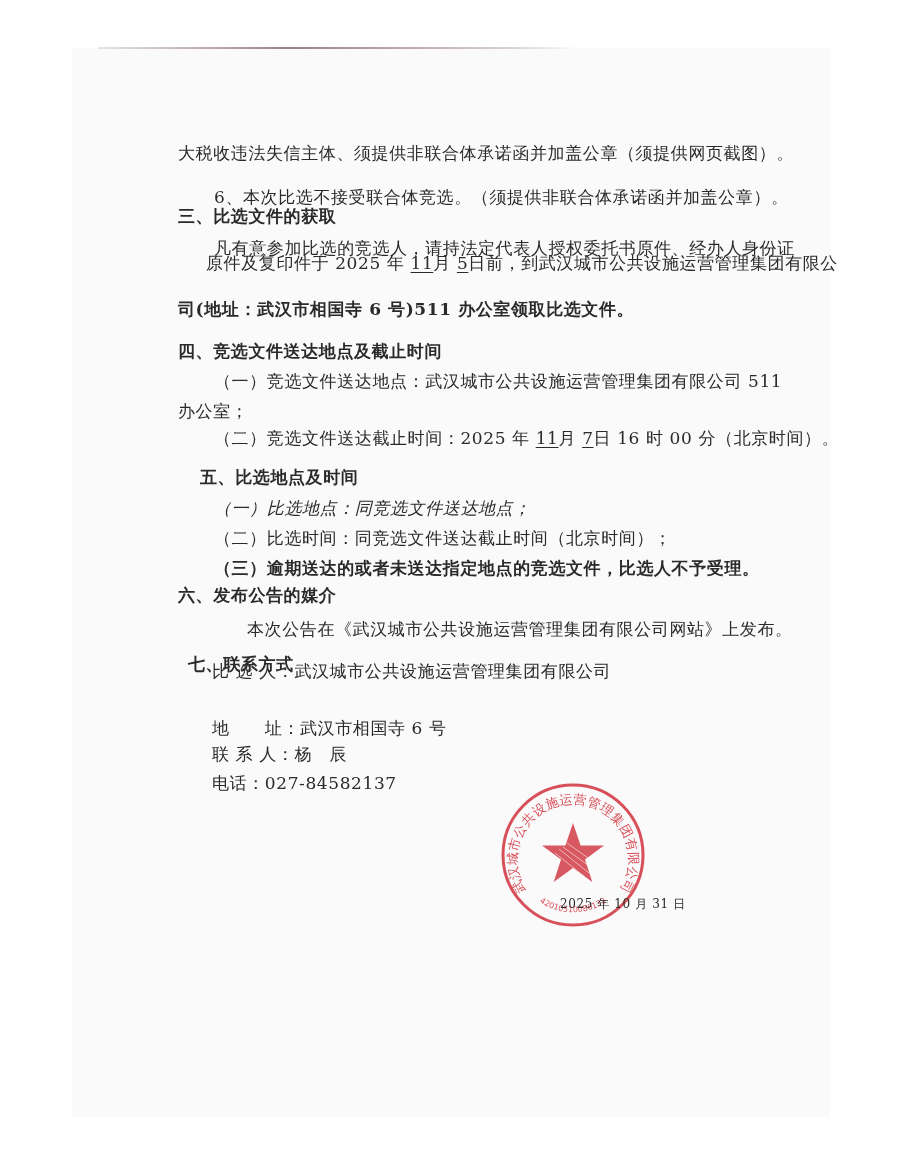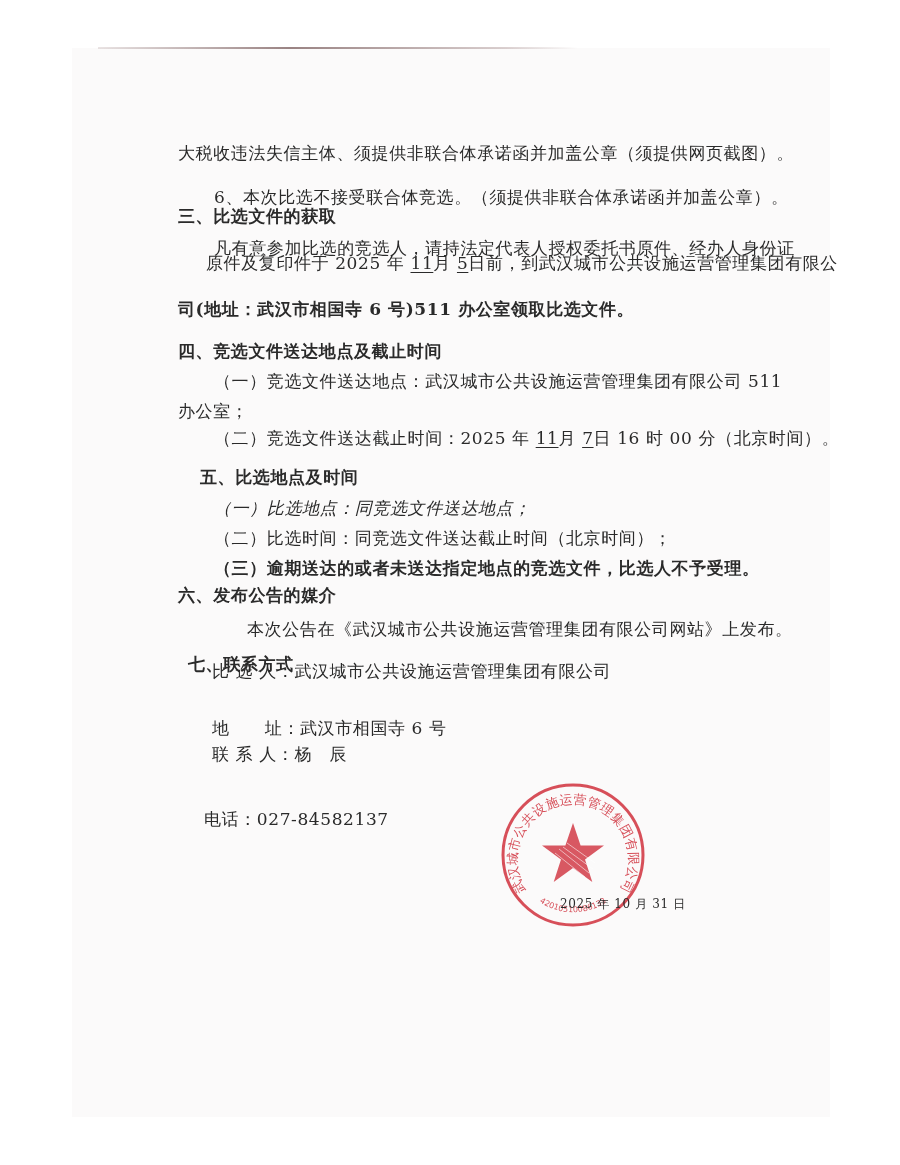--- a/index.html
+++ b/index.html
@@ -50,21 +50,21 @@
 <div class="line" style="left:214px; top:527px;">（二）比选时间：同竞选文件送达截止时间（北京时间）；</div>
 <div class="line" style="left:214px; top:557px;font-weight:bold;">（三）逾期送达的或者未送达指定地点的竞选文件，比选人不予受理。</div>
 
 <div class="line heading" style="left:178px; top:584px;text-align:center;">六、发布公告的媒介</div>
 <div class="line" style="left:206px; top:618px;margin-left:41px;">本次公告在《武汉城市公共设施运营管理集团有限公司网站》上发布。</div>
 
 <div class="line heading" style="left:178px; top:653px;margin-left:10px;">七、联系方式</div>
 <div class="line" style="left:212px; top:660px;"><span>比 选 人：</span><span>武汉城市公共设施运营管理集团有限公司</span></div>
 <div class="line" style="left:212px; top:717px;"><span>地　　址：</span><span>武汉市相国寺 6 号</span></div>
 <div class="line" style="left:212px; top:743px;"><span>联 系 人：</span><span>杨　辰</span></div>
-<div class="line" style="left:204px; top:772px;margin-top:36px;"><span>电话：</span><span>027-84582137</span></div>
+<div class="line" style="left:212px; top:772px;"><span>电话：</span><span>027-84582137</span></div>
 
 <svg class="stamp" viewBox="0 0 148 148">
   <defs>
     <path id="arcTop" d="M 24 104 A 56 56 0 1 1 124 104"></path>
     <path id="arcBottom" d="M 34 116 A 60 60 0 0 0 114 116"></path>
   </defs>
   <circle cx="74" cy="74" r="70" fill="none" stroke="#d0303c" stroke-width="3" opacity="0.85"></circle>
   <text font-size="13" fill="#d0303c" opacity="0.85" font-family="DejaVu Serif, serif">
     <textPath href="#arcTop" startOffset="50%" text-anchor="middle" textLength="240">武汉城市公共设施运营管理集团有限公司</textPath>
   </text>

